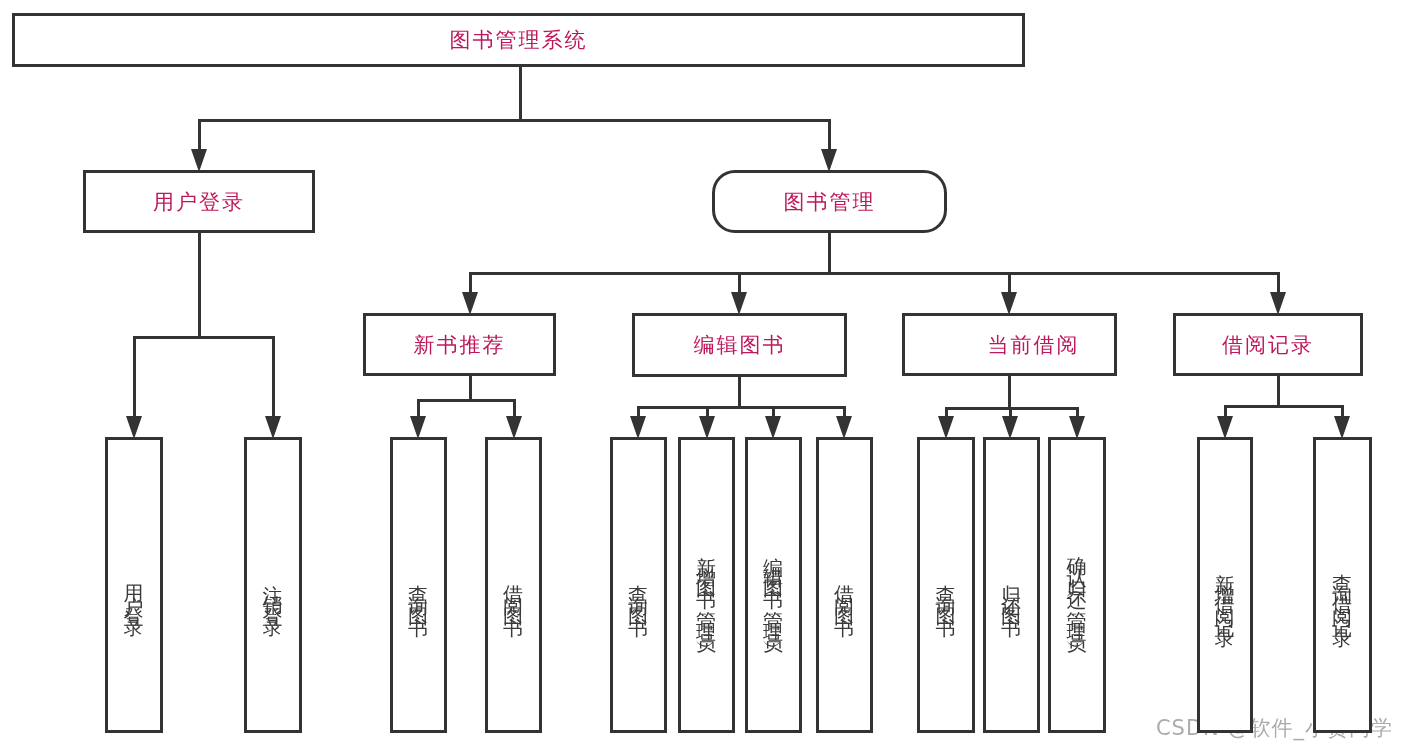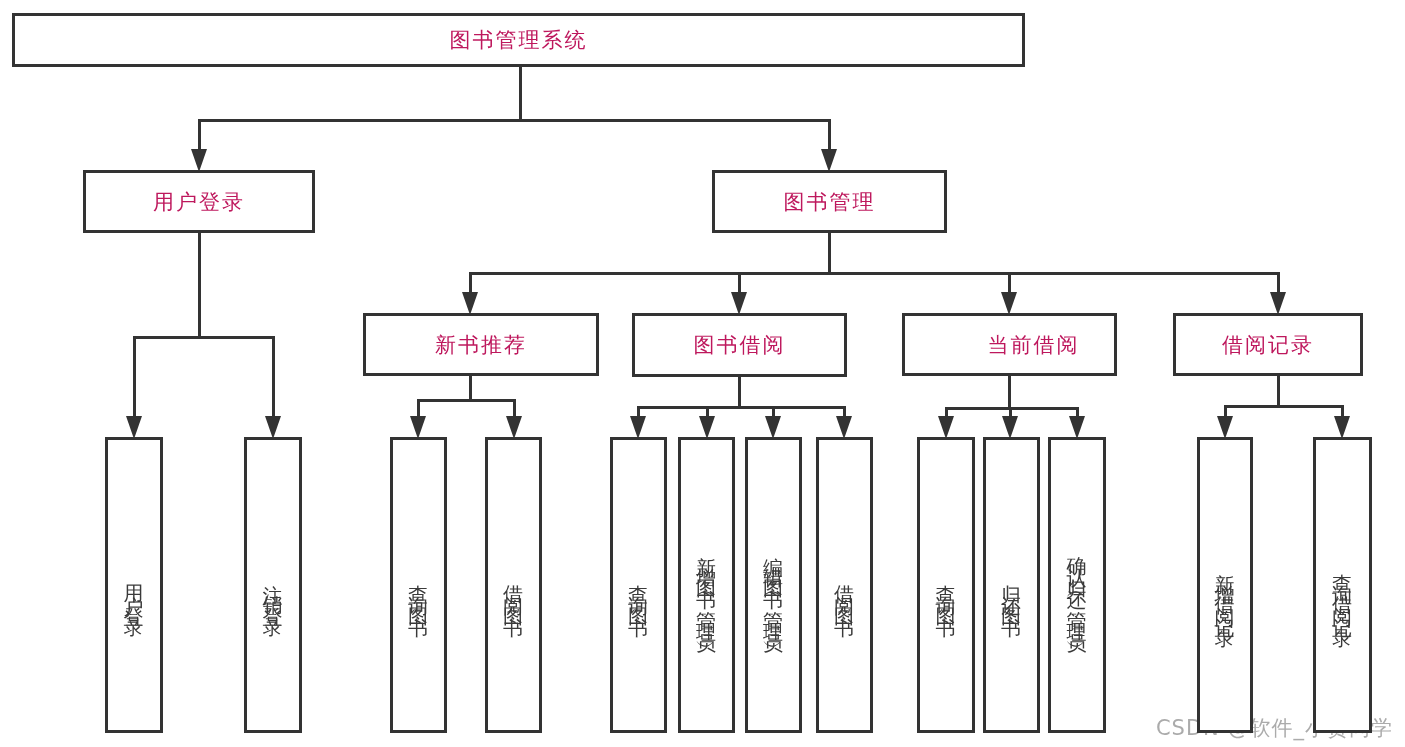--- a/index.html
+++ b/index.html
@@ -117,28 +117,28 @@
     <div class="line" style="left: 1223.5px; top: 405px; width: 3px; height: 12px;"></div>
     <div class="arrow" style="left: 1217px; top: 416px;"></div>
     <div class="line" style="left: 1340.5px; top: 405px; width: 3px; height: 12px;"></div>
     <div class="arrow" style="left: 1334px; top: 416px;"></div>
     <div class="node h" style="left: 12px; top: 13px; width: 1013px; height: 54px;">
       <span class="lbl">图书管理系统</span>
     </div>
     <div class="node h" style="left: 83px; top: 170px; width: 232px; height: 63px;">
       <span class="lbl">用户登录</span>
     </div>
-    <div class="node h" style="left: 712px; top: 170px; width: 235px; height: 63px;">
+    <div class="node h" style="left: 712px; top: 170px; width: 235px; height: 63px; border-radius: 23px;">
       <span class="lbl">图书管理</span>
     </div>
-    <div class="node h" style="left: 363px; top: 313px; width: 236px; height: 63px;">
+    <div class="node h" style="left: 363px; top: 313px; width: 193px; height: 63px;">
       <span class="lbl">新书推荐</span>
     </div>
     <div class="node h" style="left: 632px; top: 313px; width: 215px; height: 64px;">
-      <span class="lbl">图书借阅</span>
+      <span class="lbl">编辑图书</span>
     </div>
     <div class="node h" style="left: 902px; top: 313px; width: 215px; height: 63px; padding-left: 48px;">
       <span class="lbl">当前借阅</span>
     </div>
     <div class="node h" style="left: 1173px; top: 313px; width: 190px; height: 63px;">
       <span class="lbl">借阅记录</span>
     </div>
     <div class="node v" style="left: 105px; top: 437px; width: 58px; height: 296px;">
       <span class="lbl">用户登录</span>
     </div>

